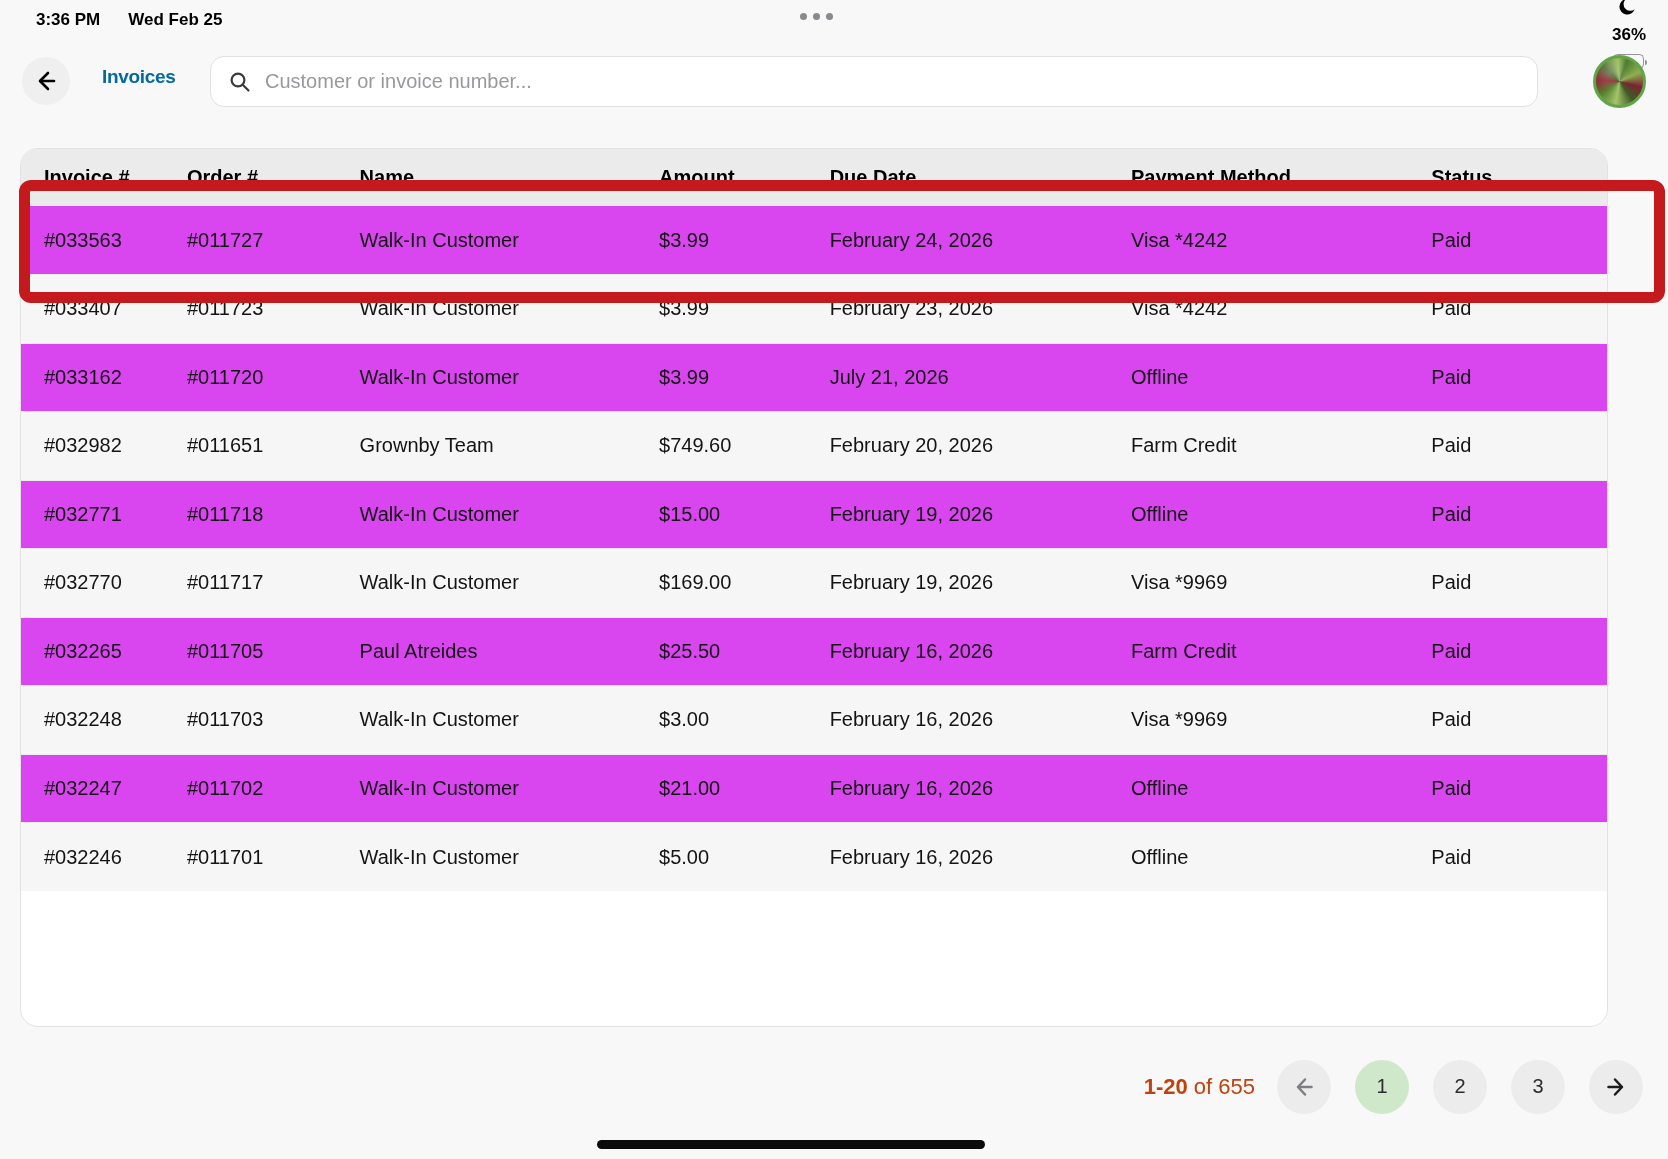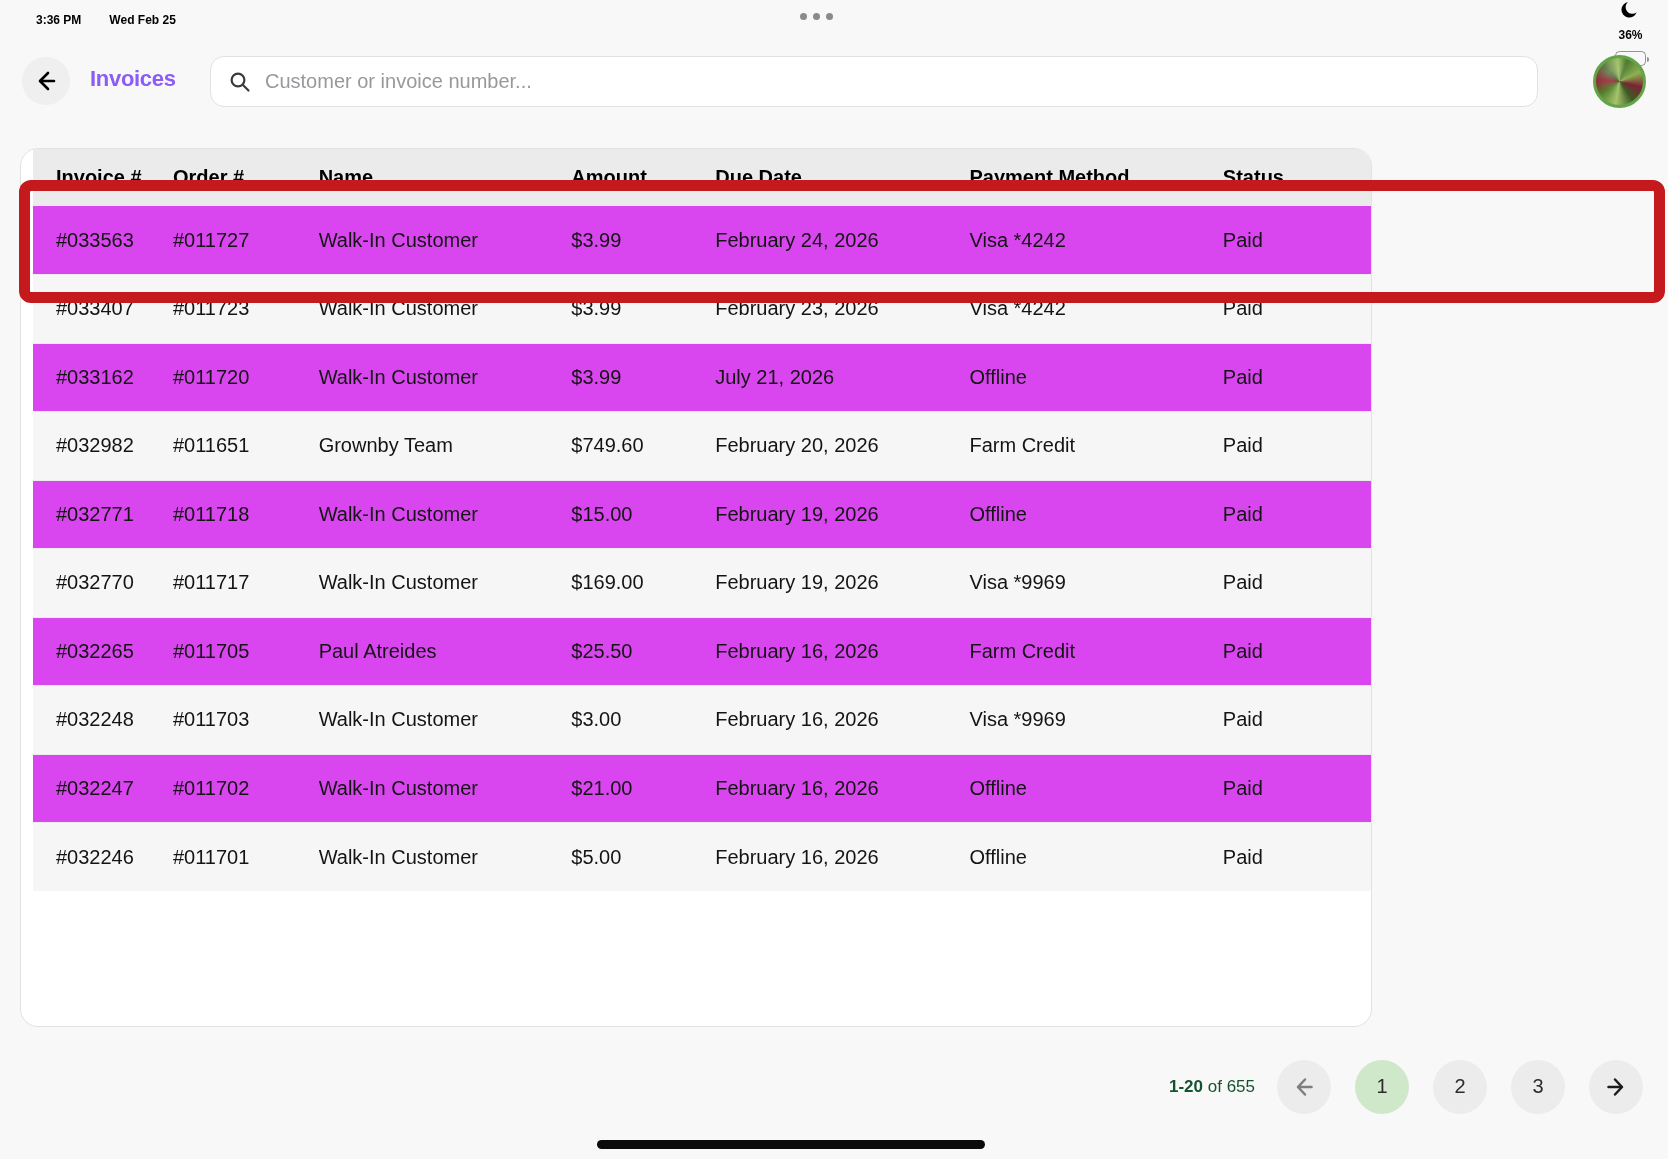--- a/index.html
+++ b/index.html
@@ -9,41 +9,41 @@
     font-family:"Liberation Sans","DejaVu Sans",sans-serif;
     color:#111;
     position:relative;
   }
 
   
   .status-bar {
     position:absolute; top:0; left:0; width:100%; height:36px;
     display:flex; justify-content:space-between; align-items:center;
     padding:4px 22px 0 36px;
-    font-size:12px; font-weight:700; color:#000;
+    font-size:17px; font-weight:700; color:#000;
   }
   .sb-left { display:flex; gap:28px; align-items:center; }
   .sb-right { display:flex; gap:9px; align-items:center; font-weight:700;flex-direction:column; }
   .mt-dots { position:absolute; top:13px; left:800px; display:flex; gap:6px; }
   .mt-dots span { width:7px; height:7px; border-radius:50%; background:#8a8a8e; }
   .battery { position:relative; width:31px; height:15px; border:1px solid rgba(0,0,0,.4);
     border-radius:4.5px; padding:2px; }
   .battery .fill { width:36%; height:100%; background:#000; border-radius:2px; }
   .battery:after { content:""; position:absolute; right:-4px; top:4.5px; width:2.5px; height:5px;
     background:rgba(0,0,0,.4); border-radius:0 2px 2px 0; }
 
   
   .back-btn {
     position:absolute; left:22px; top:57px; width:48px; height:48px; border-radius:50%;
     background:#efefef; border:none; display:flex; align-items:center; justify-content:center;
     cursor:pointer;
   }
   .page-title {
-    position:absolute; left:90px; top:66px;
-    font-size:22px; font-weight:700; letter-spacing:-0.3px; color:#8b5cf6;
+    position:absolute; left:102px; top:66px;
+    font-size:19px; font-weight:700; letter-spacing:-0.3px; color:#0369a1;
   }
   .search-box {
     position:absolute; left:210px; top:56px; width:1328px; height:51px;
     background:#fff; border:1px solid #e1e1e1; border-radius:14px;
     display:flex; align-items:center; gap:13px; padding:0 17px;
   }
   .search-box input {
     flex:1; border:none; outline:none; background:transparent;
     font-size:20px; font-family:inherit; color:#0c4a6e;
   }
@@ -52,22 +52,22 @@
     position:absolute; left:1593px; top:55px; width:53px; height:53px; border-radius:50%;
     border:3px solid #63a449; cursor:pointer;
     background:
       radial-gradient(circle at 30% 30%, rgba(255,255,255,.25), transparent 40%),
       conic-gradient(from 20deg, #4e7b31, #8db050 45deg, #7a2433 85deg, #3e5b25 125deg,
         #a6c46a 170deg, #55822f 215deg, #8f1f2e 255deg, #45682c 295deg, #9bbf5e 335deg, #4e7b31 360deg);
   }
 
   
   .table-card {
-    position:absolute; left:20px; top:148px; width:1352px; height:879px;
-    background:#fff; border:1px solid #e2e2e2; border-radius:18px; overflow:hidden;padding-left:12px;
+    position:absolute; left:20px; top:148px; width:1588px; height:879px;
+    background:#fff; border:1px solid #e2e2e2; border-radius:18px; overflow:hidden;
   }
   table { width:100%; border-collapse:collapse; table-layout:fixed; }
   thead th {
     height:57px; background:#ebebeb; text-align:left; vertical-align:middle;
     font-size:20px; font-weight:700; color:#000;
   }
   tbody td {
     height:68.5px; vertical-align:middle; text-align:left;
     font-size:20px; color:#141414;
   }
@@ -80,21 +80,21 @@
   .red-highlight {
     position:absolute; left:19px; top:180px; width:1646px; height:123px;
     border:11px solid #c41a1e; border-radius:12px; z-index:5; pointer-events:none;
   }
 
   
   .pagination {
     position:absolute; top:1059px; right:25px; height:55px;
     display:flex; align-items:center; gap:24px;
   }
-  .range-label { font-size:17px; color:#14532d; margin-right:-2px; }
+  .range-label { font-size:22px; color:#c2410c; margin-right:-2px; }
   .range-label b { font-weight:700; }
   .page-circle, .nav-circle {
     width:54px; height:54px; border-radius:50%; border:none; background:#ececec;
     display:flex; align-items:center; justify-content:center;
     font-size:20px; font-weight:500; font-family:inherit; color:#2c2c2e; cursor:pointer;
   }
   .page-circle.active { background:#cfe8ca; }
   .pages-wrap { display:contents; }
 
   .home-indicator {

